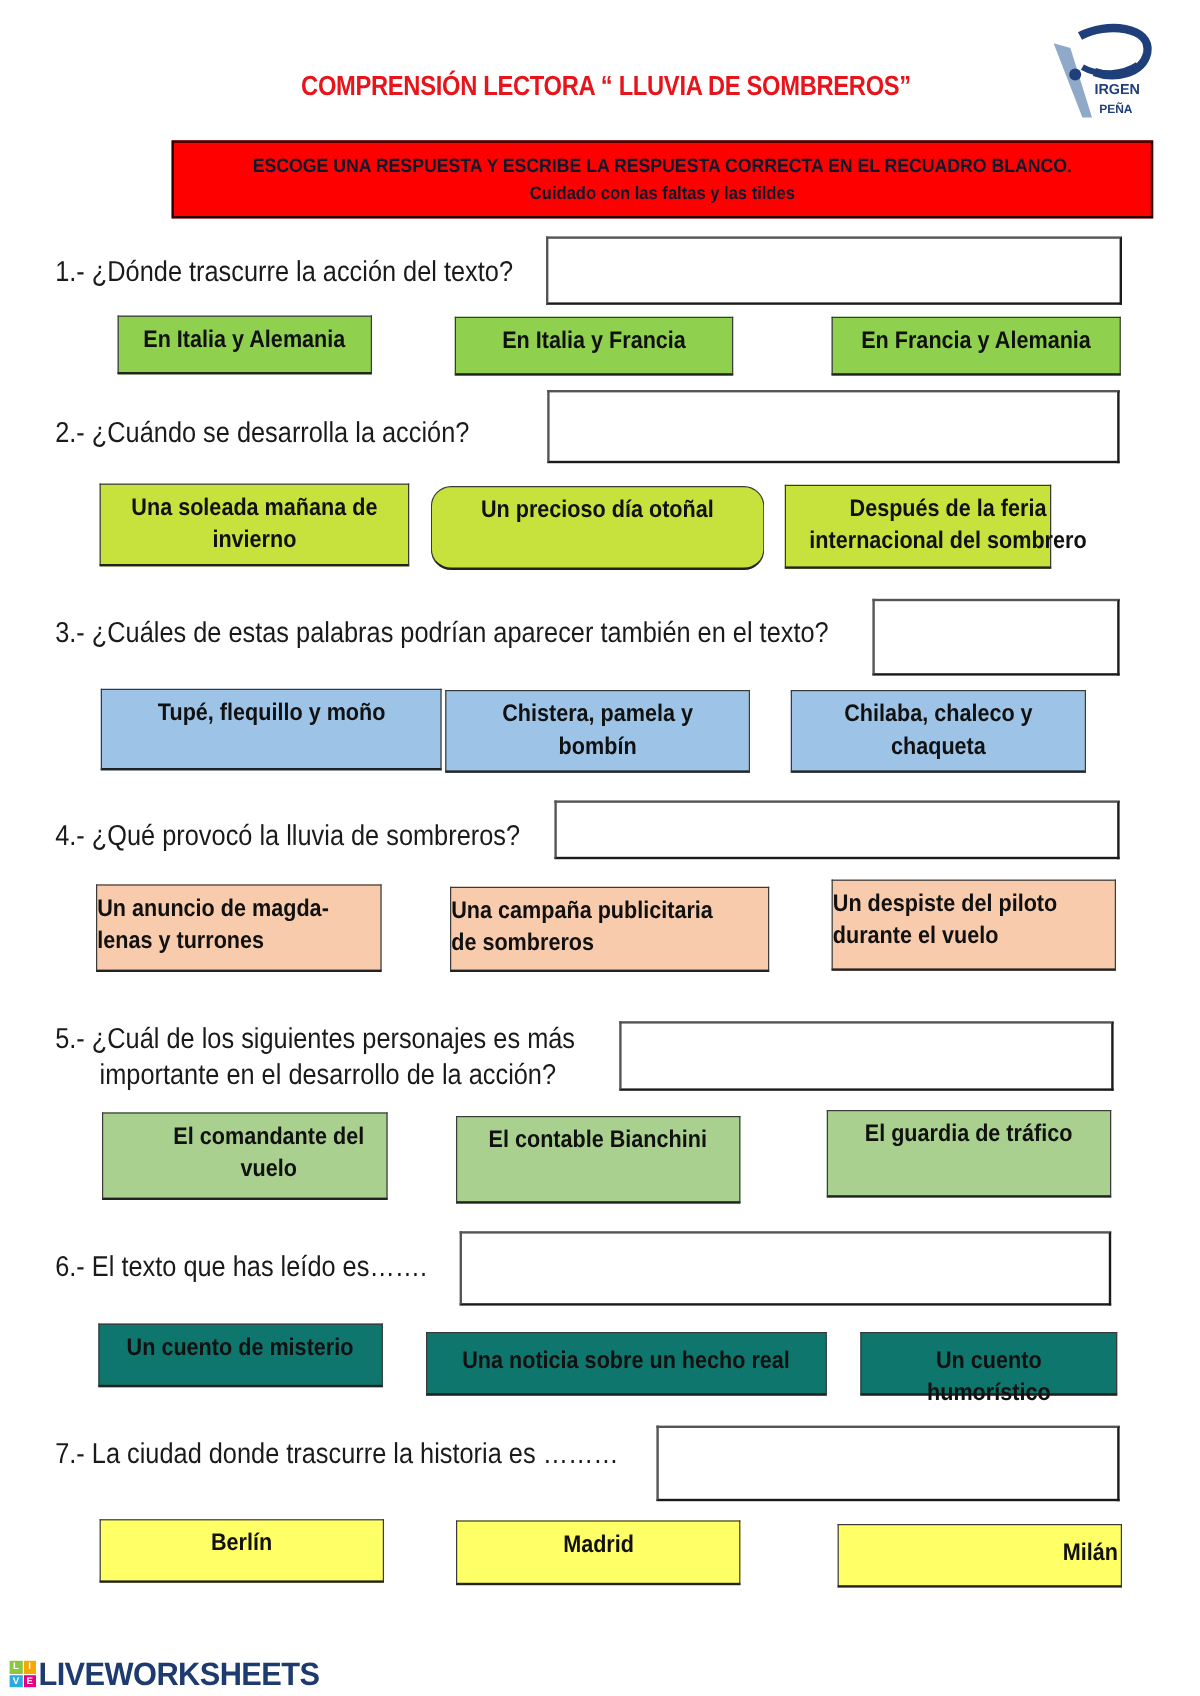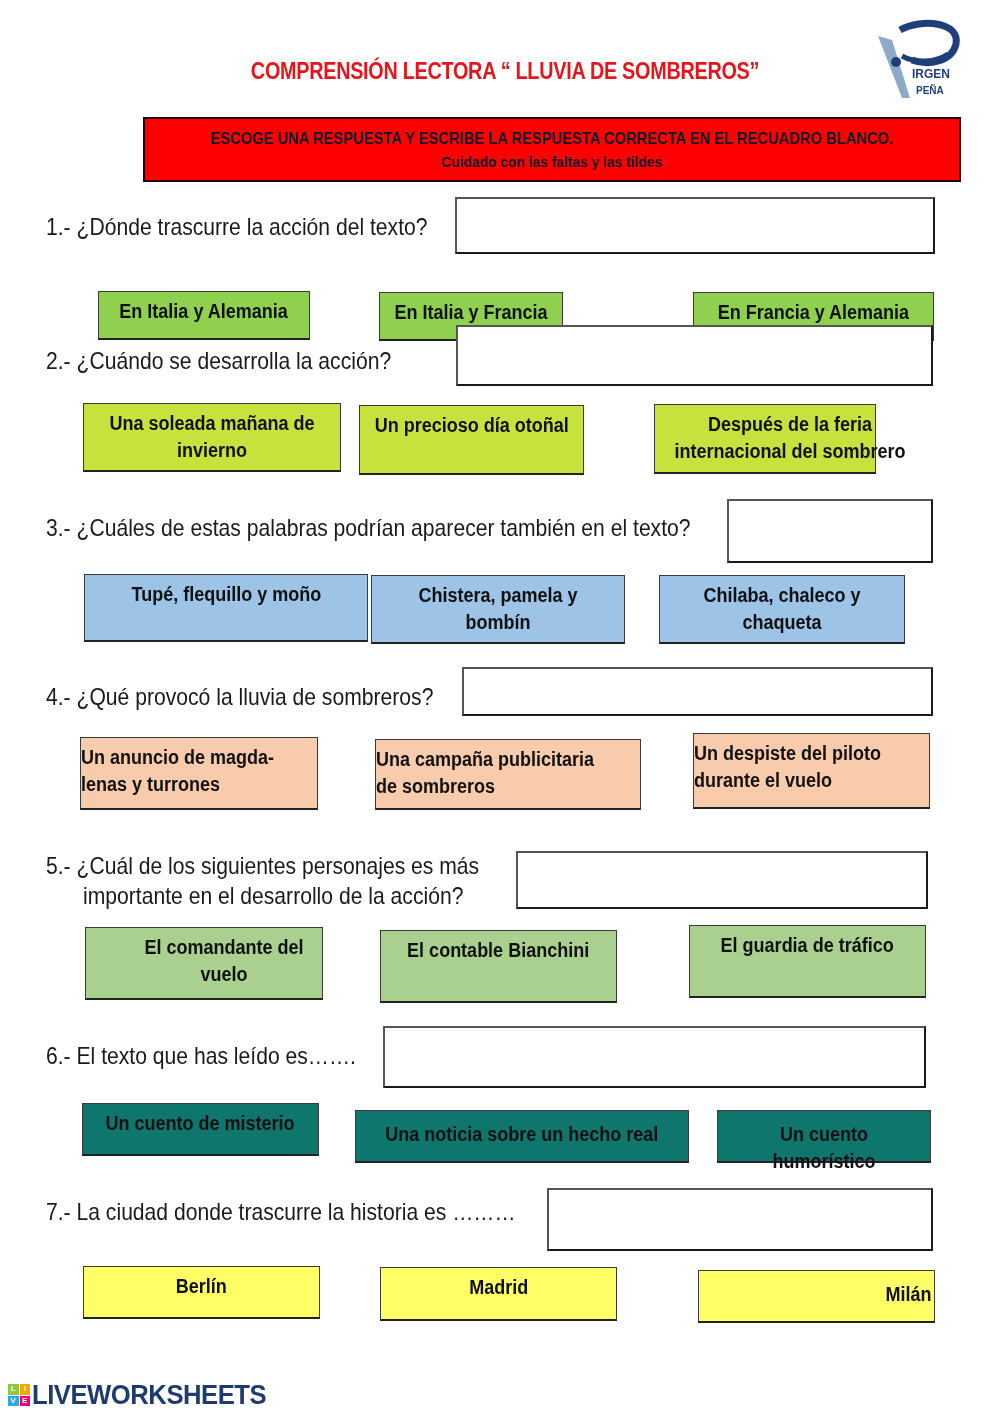--- a/index.html
+++ b/index.html
@@ -14,21 +14,21 @@
               border: 2px solid #2a0000; color: #0f172a; text-align: center;
               font-weight: bold; font-size: 16px; line-height: 23px; padding-top: 8px; margin-left: 28px; }
     .banner span { display: block; transform: scaleX(0.92); white-space: nowrap; }
     .q { font-size: 24px; color: #1a1a1a; white-space: nowrap; transform: scaleX(0.88);
          transform-origin: left center; line-height: 30px; }
     .answer { background: #fff; border: 2px solid #1a1a1a; border-top-color: #555; border-left-color:#555; }
     .opt { border: 1.5px solid #3a3a3a; border-bottom: 2.5px solid #222; text-align: center;
            font-weight: bold; font-size: 20px; line-height: 27px; padding-top: 6px; color: #111; }
     .opt span { display: inline-block; transform: scaleX(0.9); }
     .opt.left { text-align: left; }
-    .c-green  { background: #8fd14f; margin-top: 28px; }
+    .c-green  { background: #8fd14f; }
     .c-lime   { background: #c7e23c; }
     .c-blue   { background: #9dc3e6; }
     .c-peach  { background: #f8cbad; }
     .c-sage   { background: #a9d08e; }
     .c-grey   { background: #0f766e; }
     .c-yellow { background: #ffff66; }
     .lw { left: 8px; top: 1380px; height: 30px; display: flex; align-items: center; }
     .lw-icon { width: 22px; height: 22px; display: grid; grid-template-columns: 1fr 1fr; gap: 1px; margin-right: 2px; }
     .lw-icon i { display: block; font-style: normal; font-size: 8px; color: #fff; text-align: center; line-height: 10px; font-weight: bold; }
     .lw-text { font-weight: bold; font-size: 27px; color: #1d3b6e; letter-spacing: -0.5px; transform: scaleX(0.95); transform-origin: left center; }
@@ -50,27 +50,27 @@
 </div>
 
 <div class="abs banner">
   <span>ESCOGE UNA RESPUESTA  Y ESCRIBE LA RESPUESTA CORRECTA EN EL RECUADRO  BLANCO.</span>
   <span style="font-size:15px">Cuidado con las faltas y las tildes</span>
 </div>
 
 <div class="abs q" style="left:46px; top:212px;">1.- ¿Dónde trascurre la acción del texto?</div>
 <div class="abs answer" style="left:455px; top:197px; width:480px; height:57px;"></div>
 <div class="abs opt c-green" style="left:98px; top:263px; width:212px; height:49px;"><span>En Italia y Alemania</span></div>
-<div class="abs opt c-green" style="left:379px; top:264px; width:184px; height:49px;"><span>En Italia y Francia</span></div>
+<div class="abs opt c-green" style="left:379px; top:264px; width:232px; height:49px;"><span>En Italia y Francia</span></div>
 <div class="abs opt c-green" style="left:693px; top:264px; width:241px; height:49px;"><span>En Francia y Alemania</span></div>
 
 <div class="abs q" style="left:46px; top:346px;">2.- ¿Cuándo se desarrolla la acción?</div>
 <div class="abs answer" style="left:456px; top:325px; width:477px; height:61px;"></div>
 <div class="abs opt c-lime" style="left:83px; top:403px; width:258px; height:69px;"><span style="width:240px">Una soleada mañana de invierno</span></div>
-<div class="abs opt c-lime" style="left:359px; top:405px; width:225px; height:70px;"><span>Un precioso día otoñal</span></div>
+<div class="abs opt c-lime" style="left:359px; top:405px; width:278px; height:70px;border-radius:17px;"><span>Un precioso día otoñal</span></div>
 <div class="abs opt c-lime" style="left:654px; top:404px; width:222px; height:70px;"><span style="width:270px">Después de la feria internacional del sombrero</span></div>
 
 <div class="abs q" style="left:46px; top:513px;">3.- ¿Cuáles de estas palabras podrían aparecer también en el texto?</div>
 <div class="abs answer" style="left:727px; top:499px; width:206px; height:64px;"></div>
 <div class="abs opt c-blue" style="left:84px; top:574px; width:284px; height:68px;"><span>Tupé, flequillo y moño</span></div>
 <div class="abs opt c-blue" style="left:371px; top:575px; width:254px; height:69px;"><span style="width:190px">Chistera, pamela y bombín</span></div>
 <div class="abs opt c-blue" style="left:659px; top:575px; width:246px; height:69px;"><span style="width:190px">Chilaba, chaleco y chaqueta</span></div>
 
 <div class="abs q" style="left:46px; top:682px;">4.- ¿Qué provocó la lluvia de sombreros?</div>
 <div class="abs answer" style="left:462px; top:667px; width:471px; height:49px;"></div>

